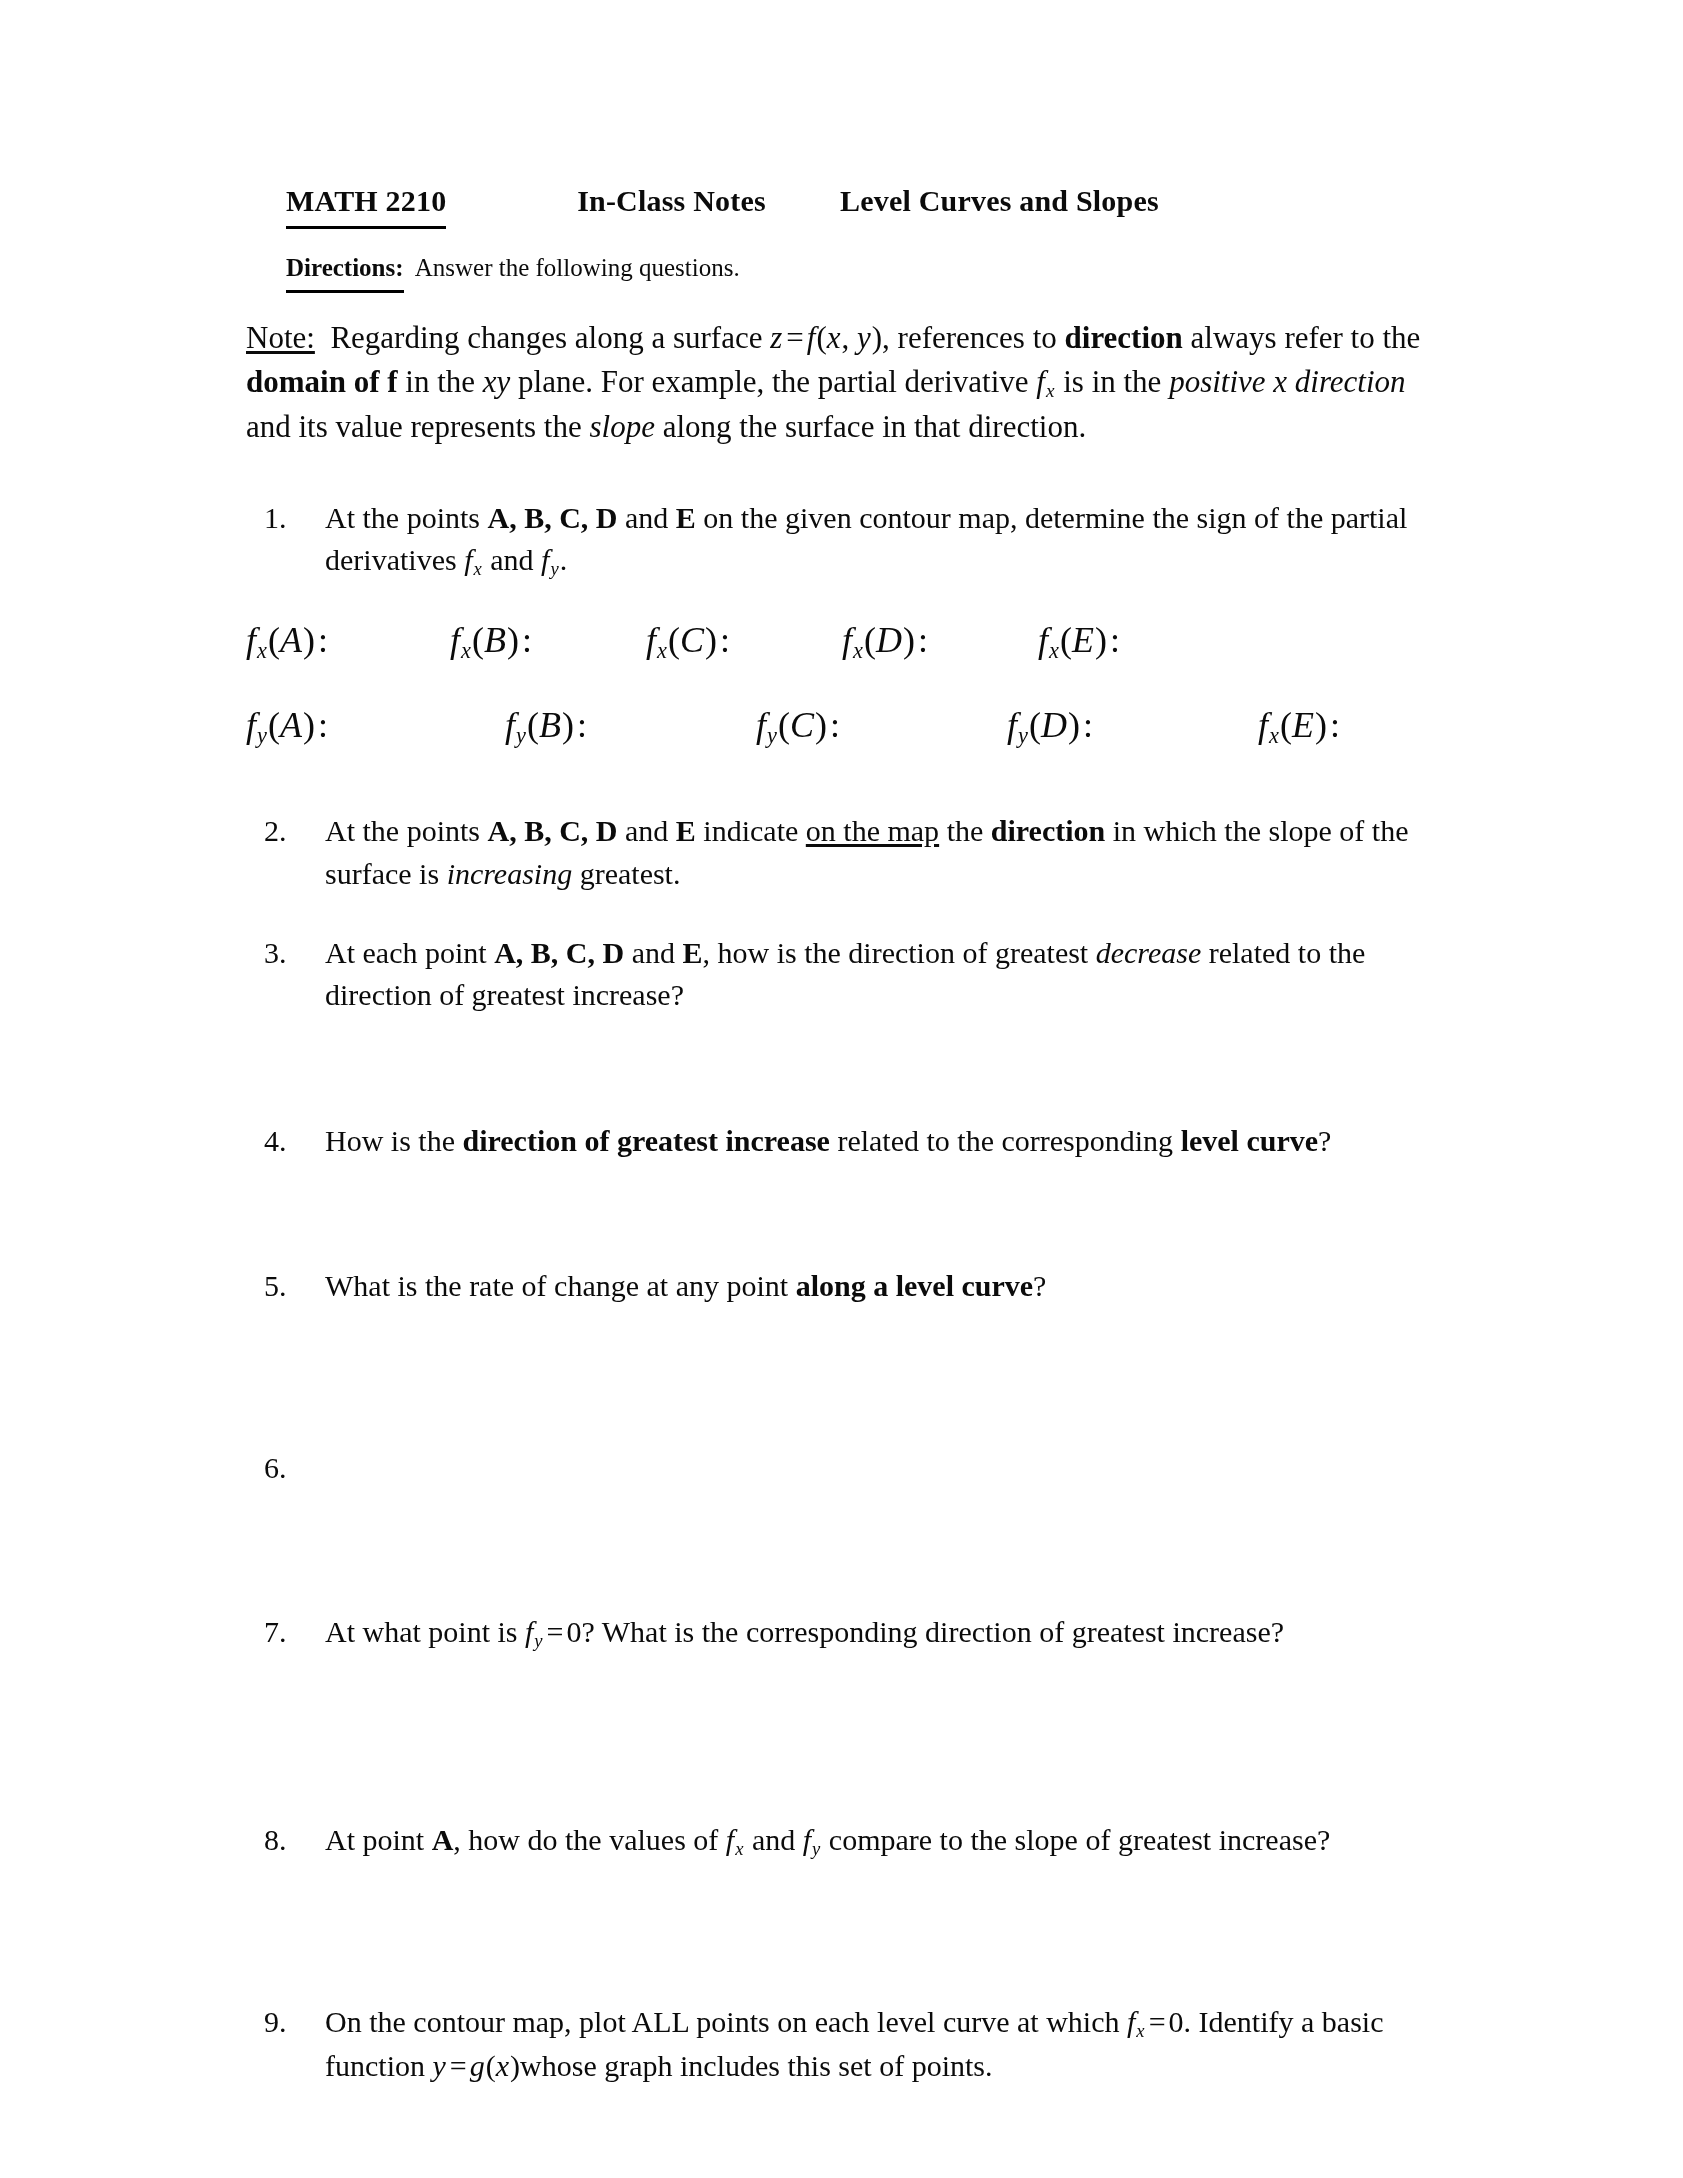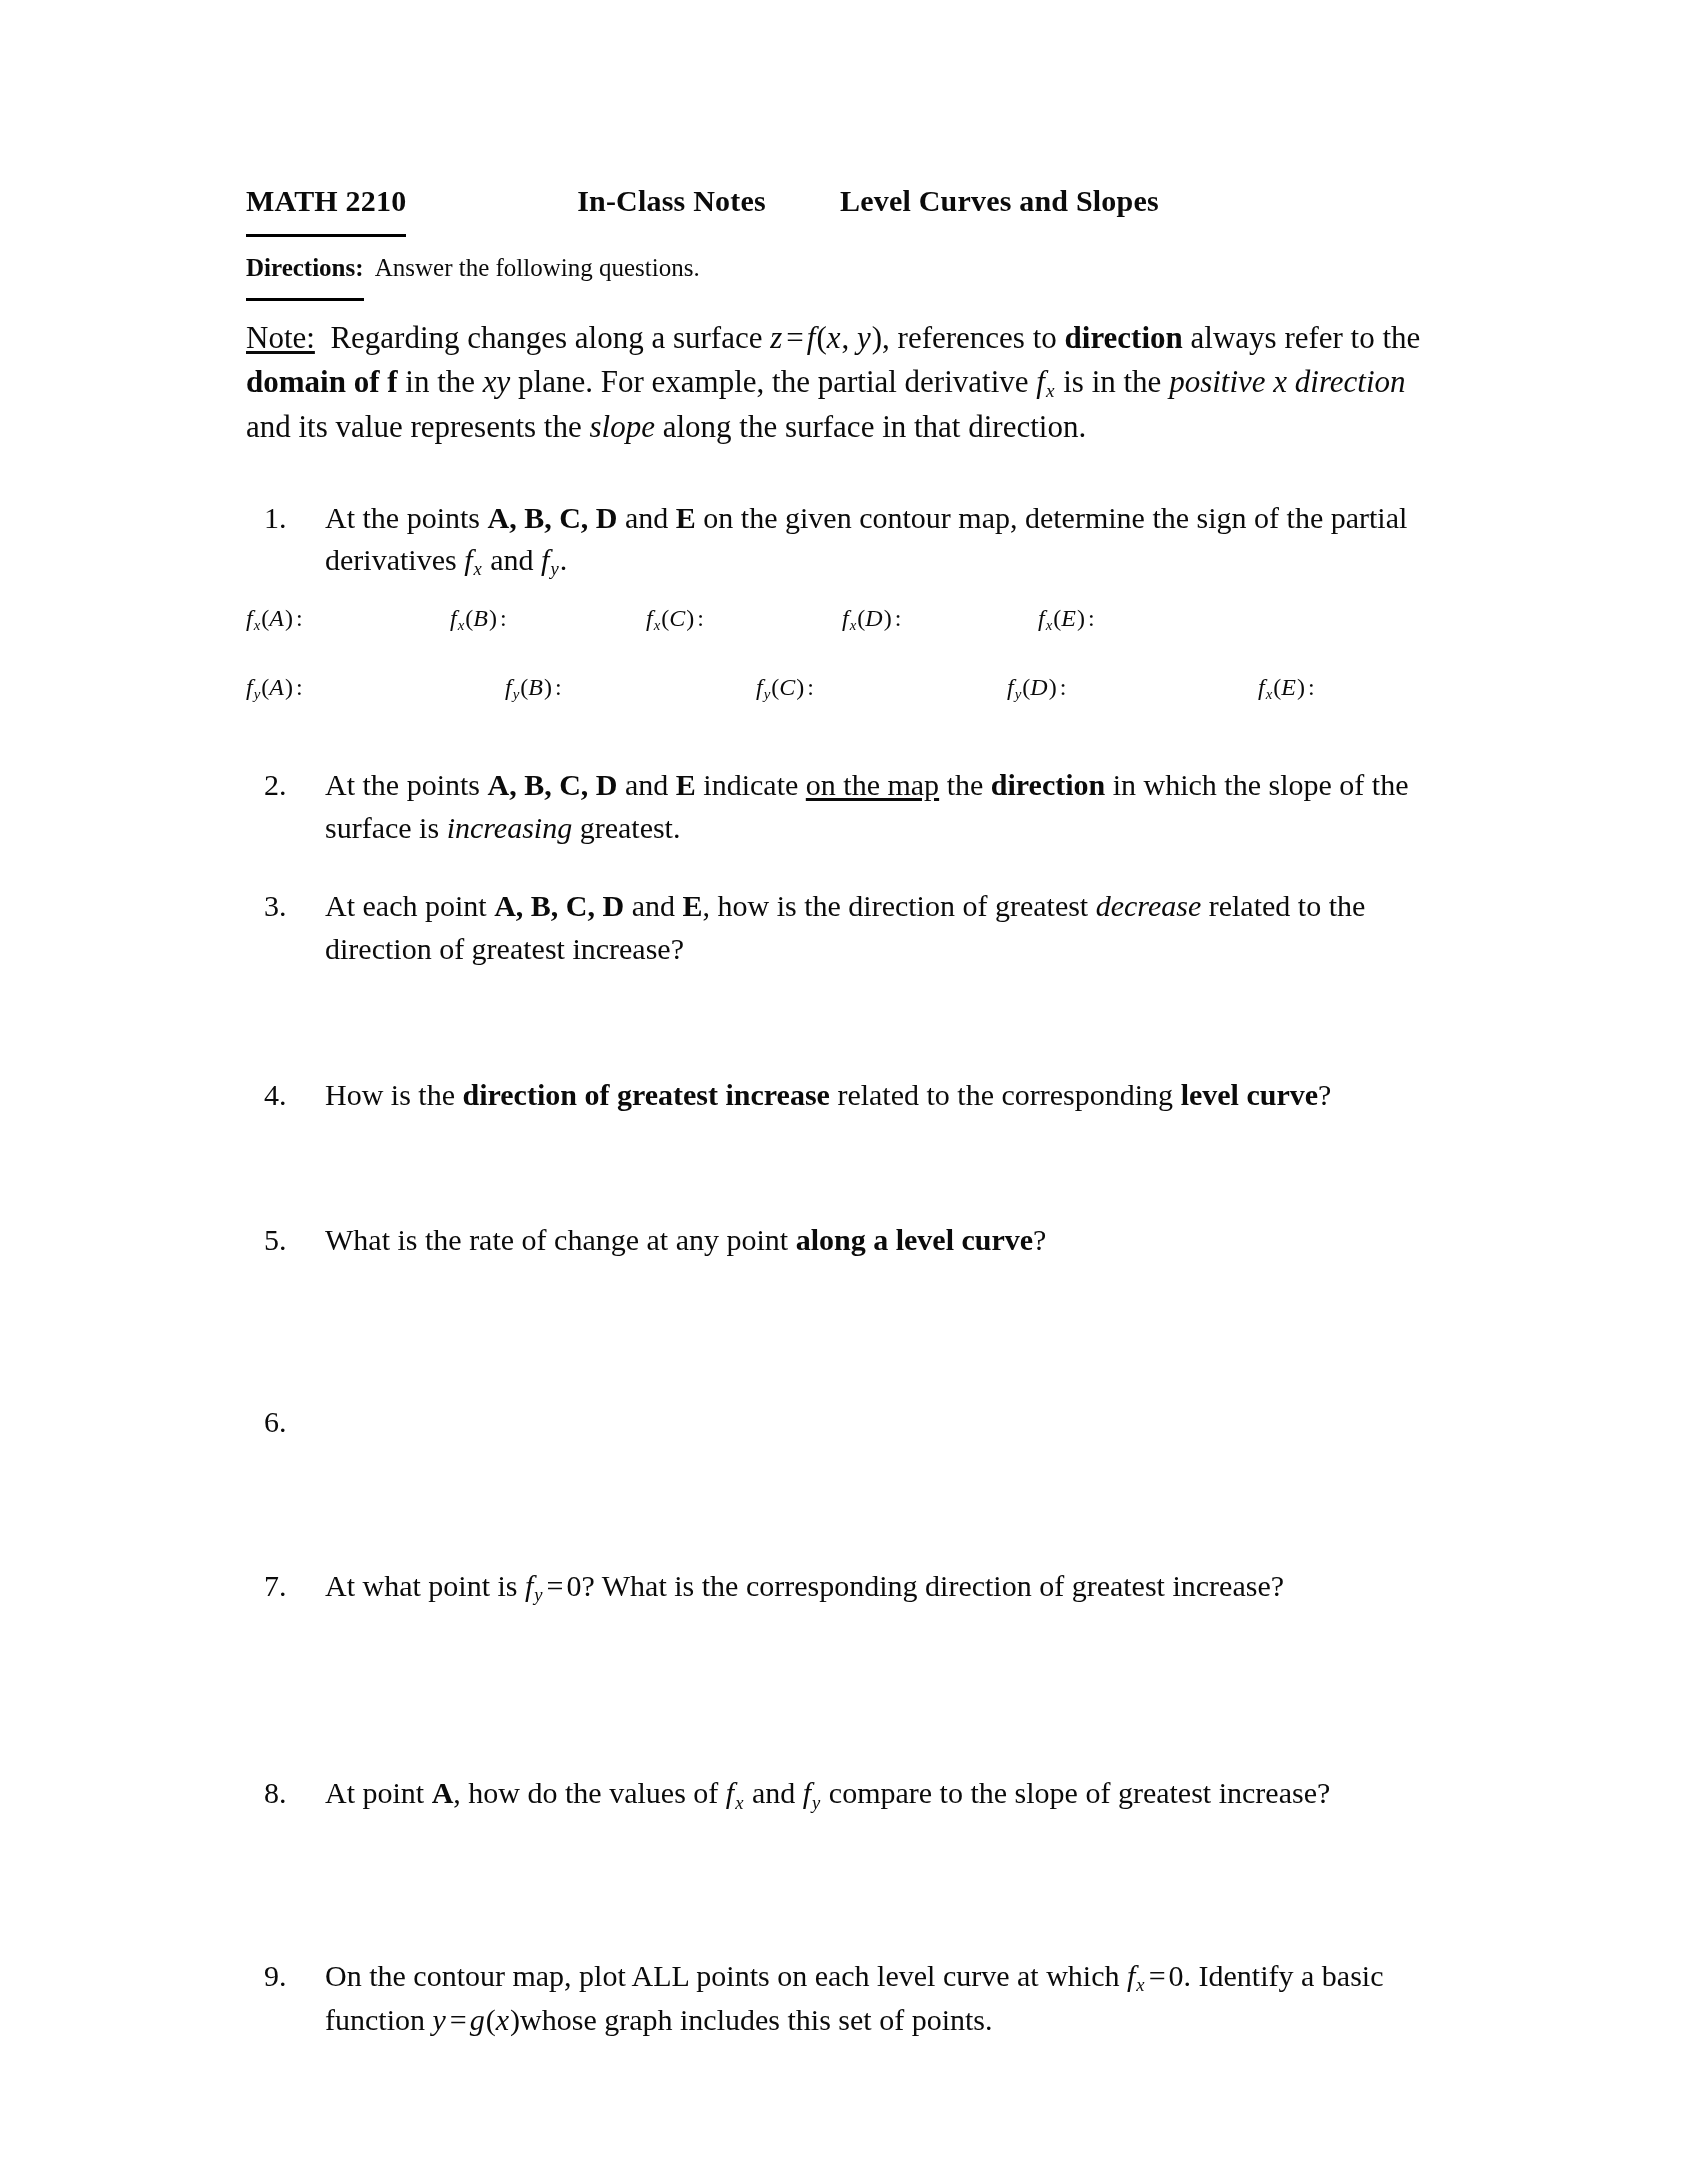--- a/index.html
+++ b/index.html
@@ -27,21 +27,22 @@
     left: 246px;
     top: 184px;
     width: 1208px;
   }
   b, .b { font-weight: bold; }
   i, .i { font-style: italic; }
   .u { text-decoration: underline; text-underline-offset: 3px; }
   .uheavy {
     font-weight: bold;
     border-bottom: 3px solid #000;
-    padding-bottom: 17px;
+    padding-bottom: 9px;
+    margin-left: 40px;
   }
 
   
   .header {
     font-size: 30px;
     font-weight: bold;
     letter-spacing: 0.2px;
     margin-bottom: 36px;
     white-space: nowrap;
   }
@@ -90,22 +91,22 @@
     left: 18px;
     top: 0;
     width: 50px;
     text-align: left;
     font-size: 30px;
   }
 
   
   .ansrow {
     display: flex;
-    font-size: 24px;
-    margin: 22px 0 0 0;
+    font-size: 36px;
+    margin: 36px 0 0 0;
     padding-left: 0px;
   }
   .ansrow .cell {
     width: 196px;
     white-space: nowrap;
   }
   .ansrow .cell:first-child { width: 204px; }
 
   .sp-sm { height: 18px; }
   .sp-md { height: 36px; }

